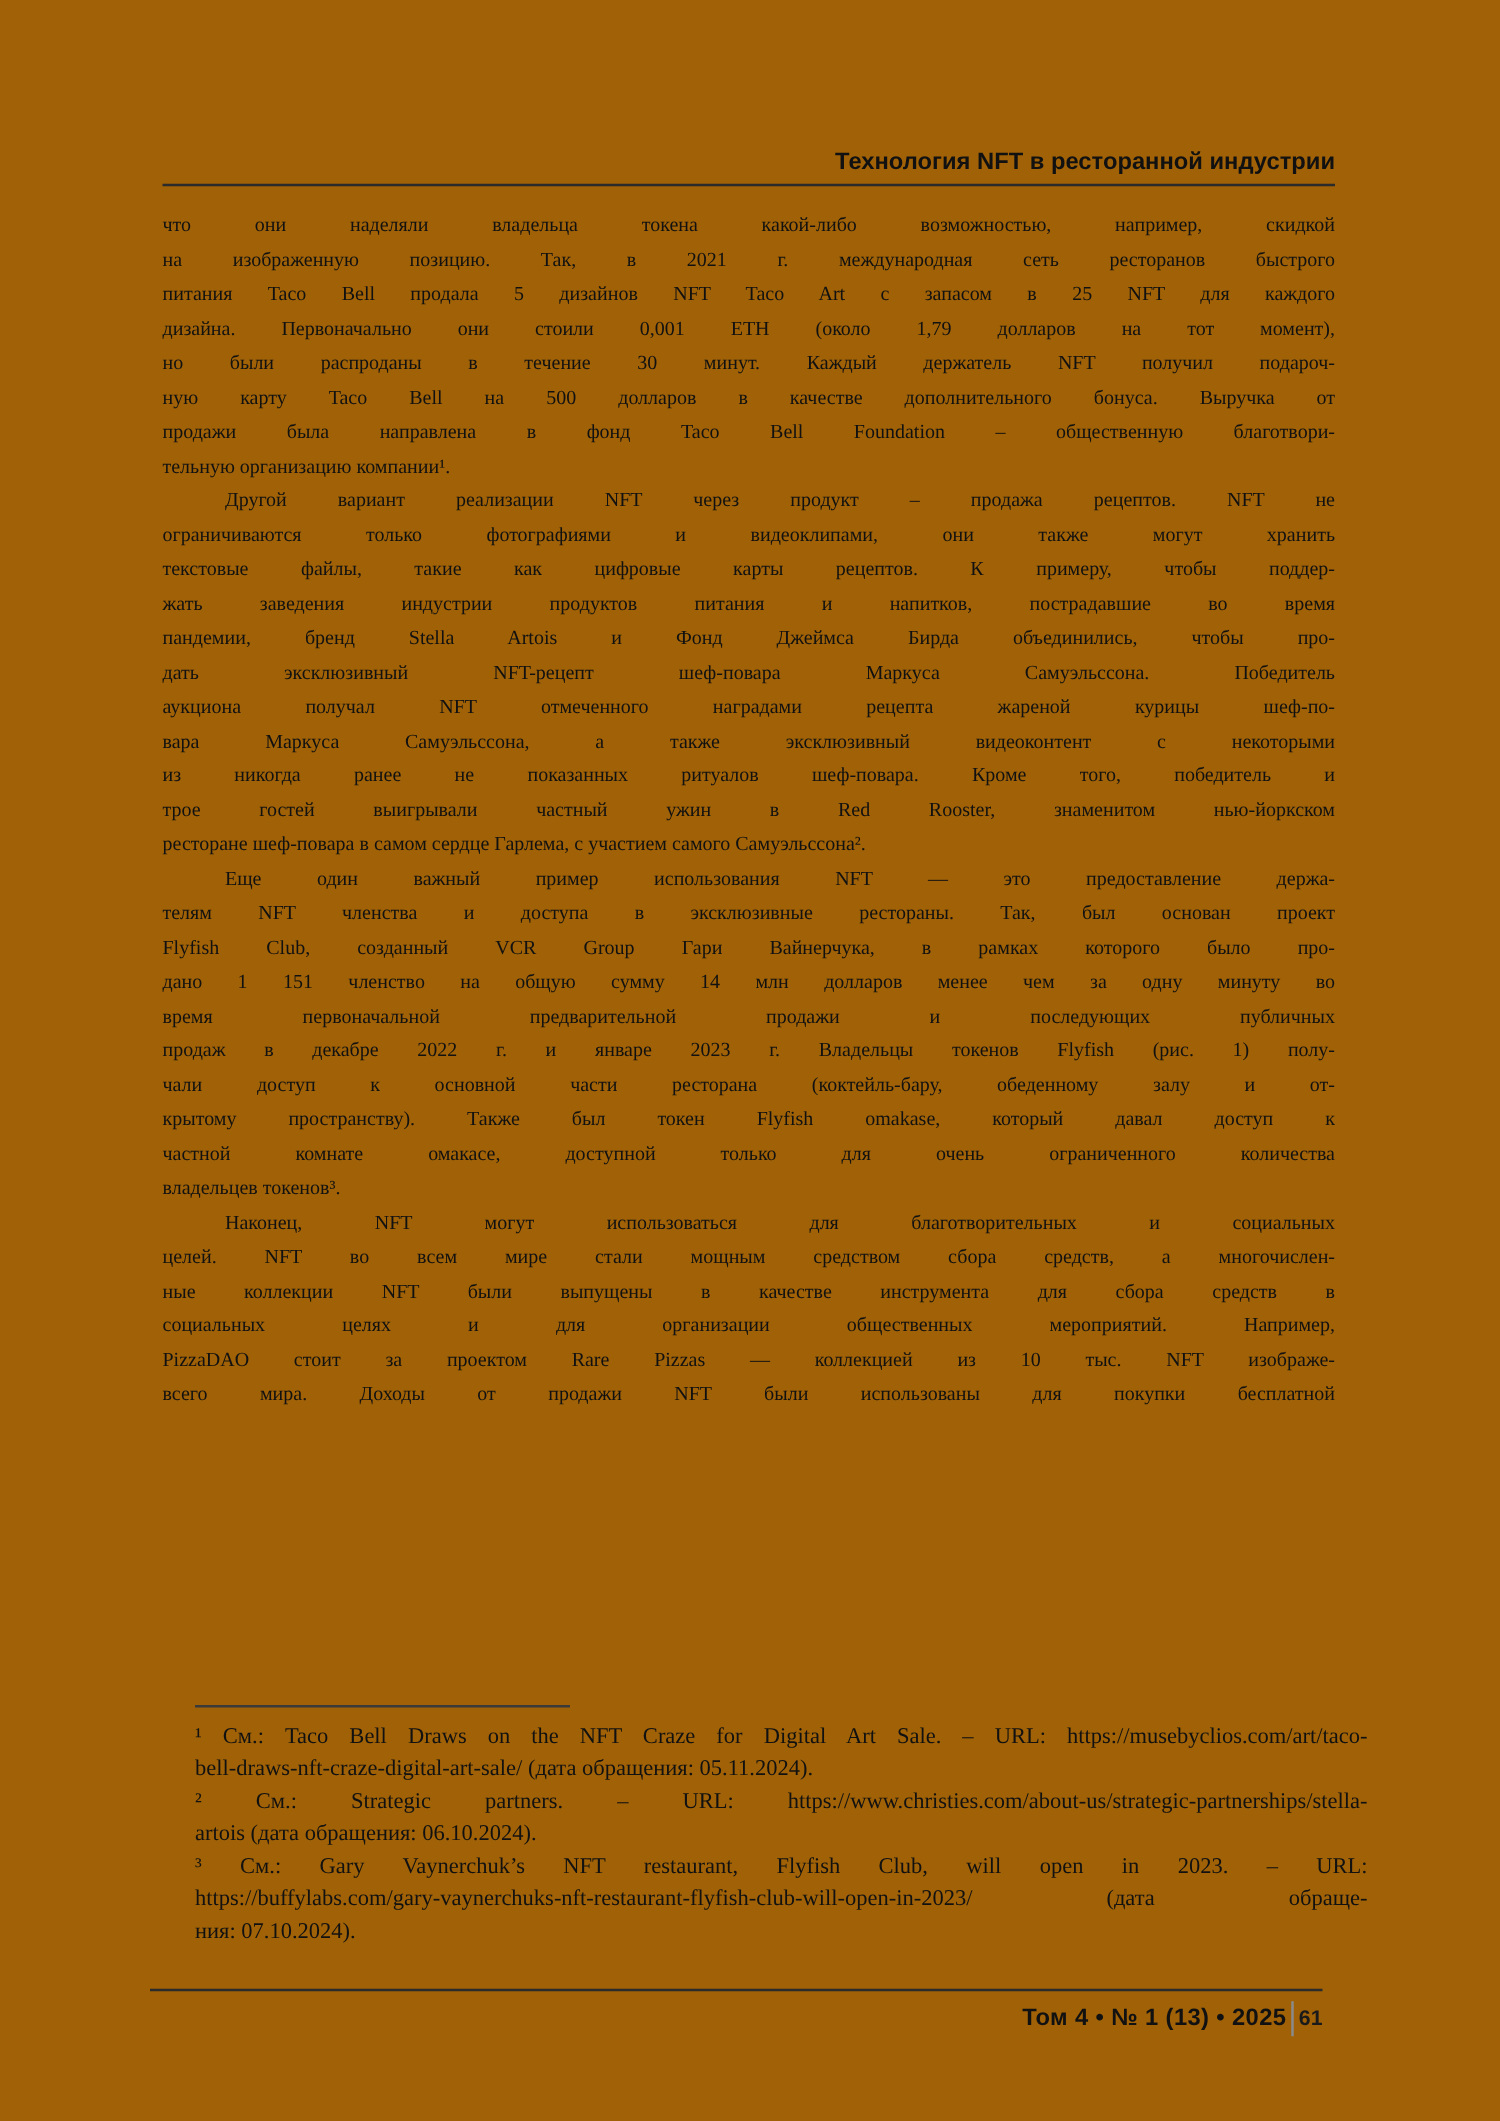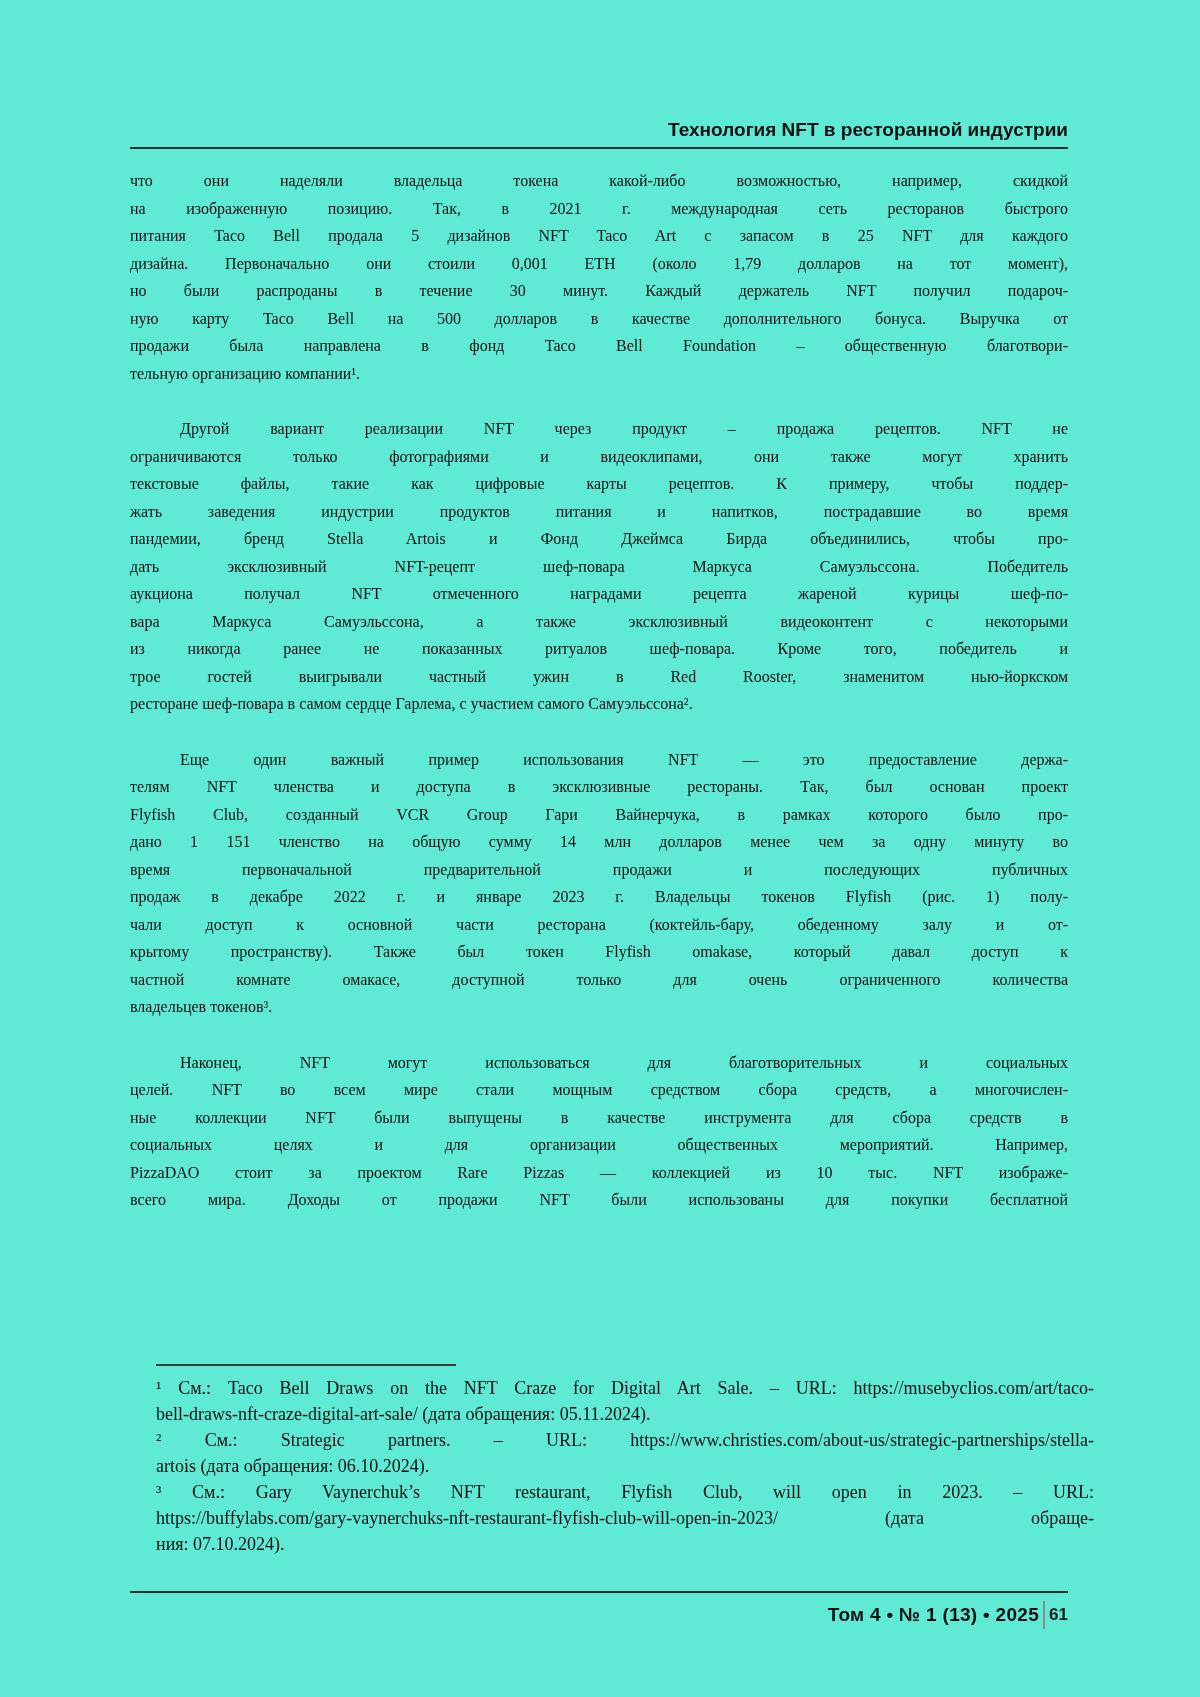--- a/index.html
+++ b/index.html
@@ -1,20 +1,20 @@
 <!DOCTYPE html>
 <html lang="ru"><head>
 <meta charset="utf-8">
 <style>
   html, body { margin: 0; padding: 0; background: #ffffff; }
   .page {
     position: relative;
     width: 1200px;
     height: 1697px;
-    background: #5eead4;
+    background: #a16207;
     font-family: "Liberation Serif", serif;
     color: #111111;
     overflow: hidden;
   }
   
   .header {
     position: absolute;
     left: 130px;
     top: 119px;
     width: 938px;
@@ -35,41 +35,41 @@
     width: 938px;
     font-size: 16px;
   }
   .line {
     text-align: justify;
     text-align-last: justify;
     line-height: 27.5px;
     white-space: normal;
   }
   .line.last { text-align-last: left; }
-  .line.indent { text-indent: 50px; margin-top: 28px; }
+  .line.indent { text-indent: 50px; }
   
   .footnotes {
     position: absolute;
     left: 130px;
     top: 1364px;
     width: 938px;
     font-size: 18px;
     margin-left: 26px;
   }
   .fn-sep {
     width: 300px;
     height: 0;
     border-top: 2px solid #3a3a3a;
     margin-bottom: 9px;
   }
   .footnotes .line { line-height: 26px; }
   
   .footer {
     position: absolute;
-    left: 130px;
+    left: 120px;
     top: 1591px;
     width: 938px;
     border-top: 2.5px solid #2b2b2b;
     padding-top: 8px;
     display: flex;
     justify-content: flex-end;
     align-items: center;
     gap: 4px;
     font-family: "Liberation Sans", sans-serif;
   }

